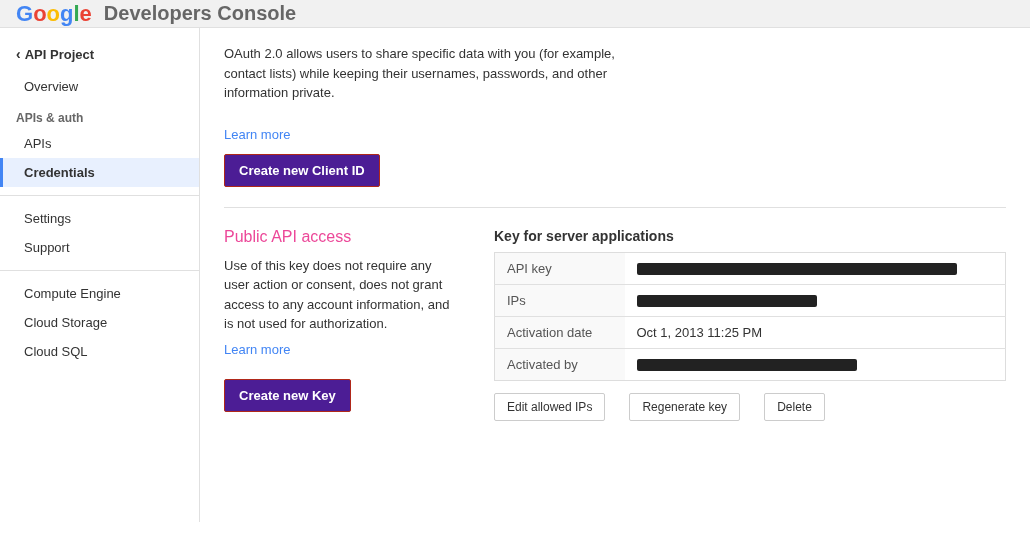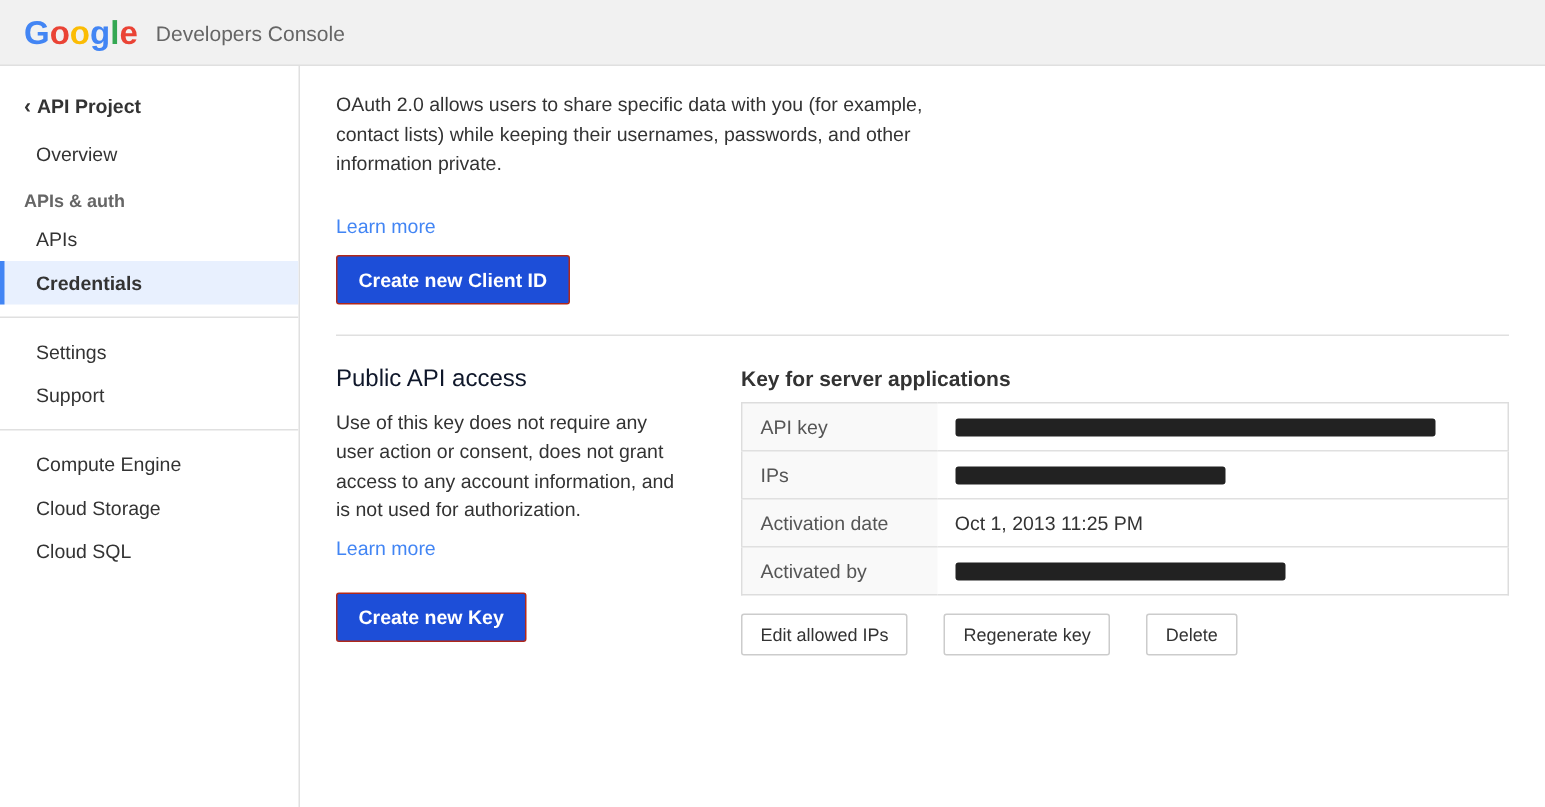--- a/index.html
+++ b/index.html
@@ -5,33 +5,33 @@
     * { margin: 0; padding: 0; box-sizing: border-box; }
     body { font-family: Arial, sans-serif; font-size: 13px; color: #333; background: #fff; width: 1030px; height: 538px; overflow: hidden; }
 
     
     .header {
       background: #f1f1f1;
       border-bottom: 1px solid #e0e0e0;
       padding: 8px 16px;
       display: flex;
       align-items: center;
-      height: 44px;
+      height: 28px;
     }
     .google-logo {
       display: flex;
       align-items: center;
       margin-right: 8px;
     }
     .google-g { font-size: 22px; font-weight: bold; font-family: Arial, sans-serif; }
     .g-blue { color: #4285F4; }
     .g-red { color: #EA4335; }
     .g-yellow { color: #FBBC04; }
     .g-green { color: #34A853; }
-    .header-title { font-size: 14px; color: #666; font-weight: normal; margin-left: 4px; }
+    .header-title { font-size: 20px; color: #666; font-weight: bold; margin-left: 4px; }
 
     
     .main-layout {
       display: flex;
       height: calc(538px - 44px);
     }
 
     
     .sidebar {
       width: 200px;
@@ -105,21 +105,21 @@
       color: #4285F4;
       text-decoration: none;
       font-size: 13px;
       cursor: pointer;
       display: inline-block;
       margin-bottom: 12px;
     }
 
     
     .btn-red {
-      background: #1d4ed8;
+      background: #4c1d95;
       color: #fff;
       border: 1px solid #b0281a;
       border-radius: 2px;
       padding: 8px 14px;
       font-size: 13px;
       cursor: pointer;
       font-weight: bold;
       white-space: nowrap;
     }
     .btn-outline {
@@ -135,21 +135,21 @@
     
     .public-api-section {
       display: flex;
       gap: 40px;
     }
     .public-api-left {
       max-width: 230px;
     }
     .section-title {
       font-size: 16px;
-      color: #0f172a;
+      color: #ec4899;
       font-weight: normal;
       margin-bottom: 10px;
     }
     .public-api-desc {
       font-size: 13px;
       color: #333;
       line-height: 1.5;
       margin-bottom: 8px;
     }
 

